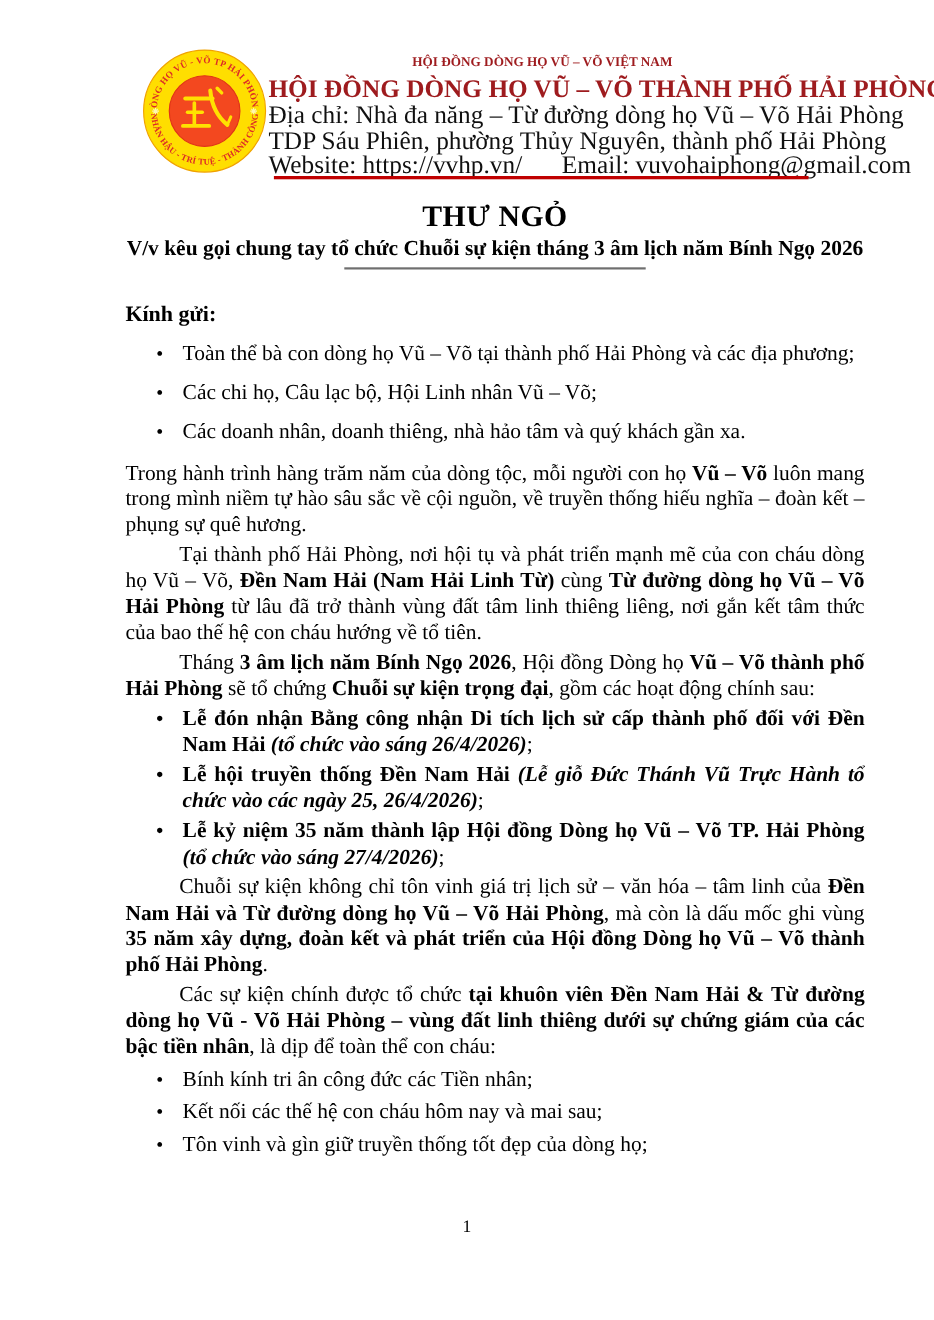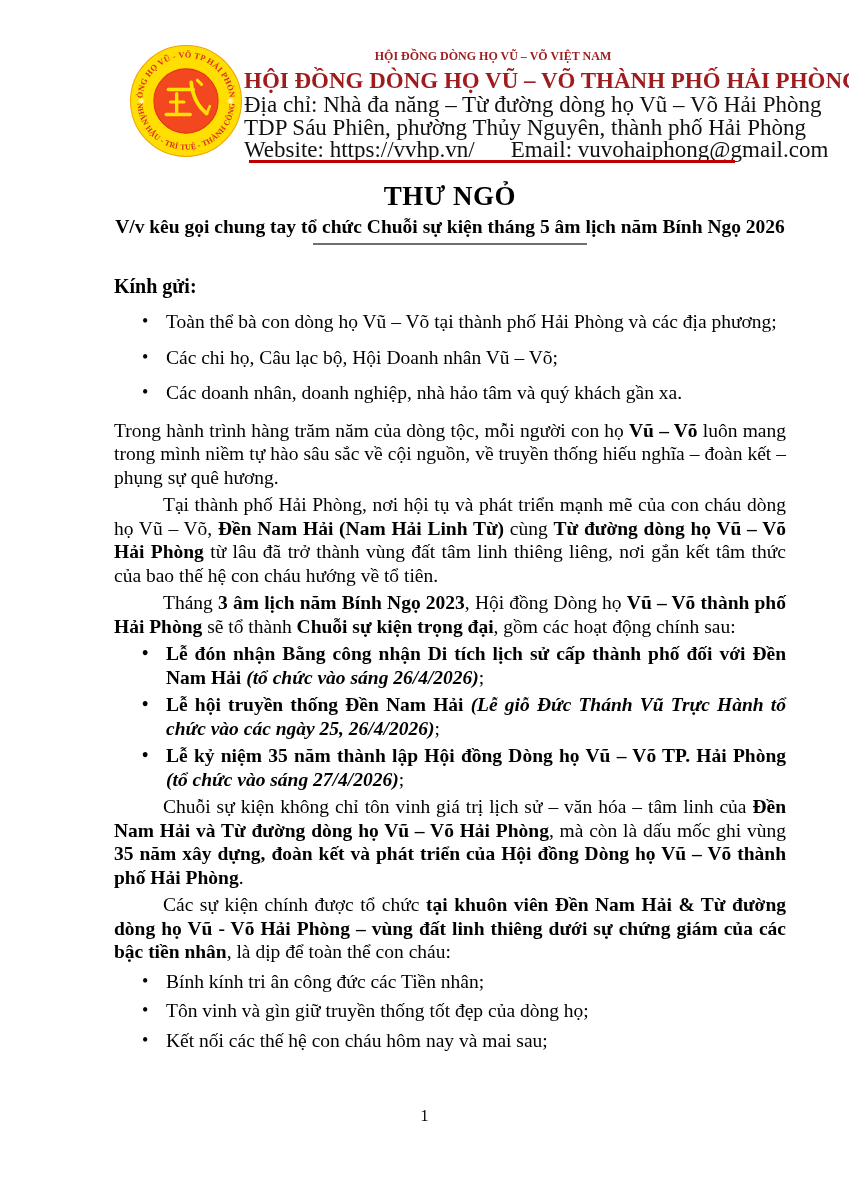--- a/index.html
+++ b/index.html
@@ -85,41 +85,41 @@
       <div class="addr contact" data-name="contact-line">
         <span data-name="website-text">Website: https://vvhp.vn/</span><span data-name="email-text">Email: vuvohaiphong@gmail.com</span>
       </div>
     </div>
 
     <div class="red-divider" data-name="header-divider"></div>
   </header>
 
   <main class="letter" data-name="letter-content">
     <h1 class="title" data-name="letter-title">THƯ NGỎ</h1>
-    <div class="subject" data-name="letter-subject">V/v kêu gọi chung tay tổ chức Chuỗi sự kiện tháng 5 âm lịch năm Bính Ngọ 2026</div>
+    <div class="subject" data-name="letter-subject">V/v kêu gọi chung tay tổ chức Chuỗi sự kiện tháng 3 âm lịch năm Bính Ngọ 2026</div>
     <div class="subject-underline" data-name="subject-underline"></div>
     <div class="salutation" data-name="salutation">Kính gửi:</div>
     <div id="docbody" data-name="document-body">
         <ul class="blist" data-name="recipient-list">
           <li data-name="list-item"><span>Toàn thể bà con dòng họ Vũ – Võ tại thành phố Hải Phòng và các địa phương;</span></li>
-          <li data-name="list-item"><span>Các chi họ, Câu lạc bộ, Hội Doanh nhân Vũ – Võ;</span></li>
-          <li data-name="list-item"><span>Các doanh nhân, doanh nghiệp, nhà hảo tâm và quý khách gần xa.</span></li>
+          <li data-name="list-item"><span>Các chi họ, Câu lạc bộ, Hội Linh nhân Vũ – Võ;</span></li>
+          <li data-name="list-item"><span>Các doanh nhân, doanh thiêng, nhà hảo tâm và quý khách gần xa.</span></li>
         </ul>
         <p class="para" data-name="paragraph-intro"><span>Trong hành trình hàng trăm năm của dòng tộc, mỗi người con họ </span><span class="b">Vũ – Võ</span><span> luôn mang trong mình niềm tự hào sâu sắc về cội nguồn, về truyền thống hiếu nghĩa – đoàn kết – phụng sự quê hương.</span></p>
         <p class="para indent" data-name="paragraph-haiphong"><span>Tại thành phố Hải Phòng, nơi hội tụ và phát triển mạnh mẽ của con cháu dòng họ Vũ – Võ, </span><span class="b">Đền Nam Hải (Nam Hải Linh Từ)</span><span> cùng </span><span class="b">Từ đường dòng họ Vũ – Võ Hải Phòng</span><span> từ lâu đã trở thành vùng đất tâm linh thiêng liêng, nơi gắn kết tâm thức của bao thế hệ con cháu hướng về tổ tiên.</span></p>
-        <p class="para indent" data-name="paragraph-announcement"><span>Tháng </span><span class="b">3 âm lịch năm Bính Ngọ 2023</span><span>, Hội đồng Dòng họ </span><span class="b">Vũ – Võ thành phố Hải Phòng</span><span> sẽ tổ thành </span><span class="b">Chuỗi sự kiện trọng đại</span><span>, gồm các hoạt động chính sau:</span></p>
+        <p class="para indent" data-name="paragraph-announcement"><span>Tháng </span><span class="b">3 âm lịch năm Bính Ngọ 2026</span><span>, Hội đồng Dòng họ </span><span class="b">Vũ – Võ thành phố Hải Phòng</span><span> sẽ tổ chứng </span><span class="b">Chuỗi sự kiện trọng đại</span><span>, gồm các hoạt động chính sau:</span></p>
         <ul class="blist" data-name="event-list">
           <li data-name="list-item"><span class="b">Lễ đón nhận Bằng công nhận Di tích lịch sử cấp thành phố đối với Đền Nam Hải </span><span class="b i">(tổ chức vào sáng 26/4/2026)</span><span class="r">;</span></li>
           <li data-name="list-item"><span class="b">Lễ hội truyền thống Đền Nam Hải </span><span class="b i">(Lễ giỗ Đức Thánh Vũ Trực Hành tổ chức vào các ngày 25, 26/4/2026)</span><span class="r">;</span></li>
           <li data-name="list-item"><span class="b">Lễ kỷ niệm 35 năm thành lập Hội đồng Dòng họ Vũ – Võ TP. Hải Phòng </span><span class="b i">(tổ chức vào sáng 27/4/2026)</span><span class="r">;</span></li>
         </ul>
         <p class="para indent" data-name="paragraph-significance"><span>Chuỗi sự kiện không chỉ tôn vinh giá trị lịch sử – văn hóa – tâm linh của </span><span class="b">Đền Nam Hải và Từ đường dòng họ Vũ – Võ Hải Phòng</span><span>, mà còn là dấu mốc ghi vùng </span><span class="b">35 năm xây dựng, đoàn kết và phát triển của Hội đồng Dòng họ Vũ – Võ thành phố Hải Phòng</span><span>.</span></p>
         <p class="para indent" data-name="paragraph-venue"><span>Các sự kiện chính được tổ chức </span><span class="b">tại khuôn viên Đền Nam Hải &amp; Từ đường dòng họ Vũ - Võ Hải Phòng – vùng đất linh thiêng dưới sự chứng giám của các bậc tiền nhân</span><span>, là dịp để toàn thể con cháu:</span></p>
         <ul class="blist" data-name="goal-list">
           <li data-name="list-item"><span>Bính kính tri ân công đức các Tiền nhân;</span></li>
+          <li data-name="list-item"><span>Kết nối các thế hệ con cháu hôm nay và mai sau;</span></li>
           <li data-name="list-item"><span>Tôn vinh và gìn giữ truyền thống tốt đẹp của dòng họ;</span></li>
-          <li data-name="list-item"><span>Kết nối các thế hệ con cháu hôm nay và mai sau;</span></li>
         </ul>
       </div>
   </main>
 
   <div class="page-number" data-name="page-number">1</div>
 </div>
 
 </body></html>

